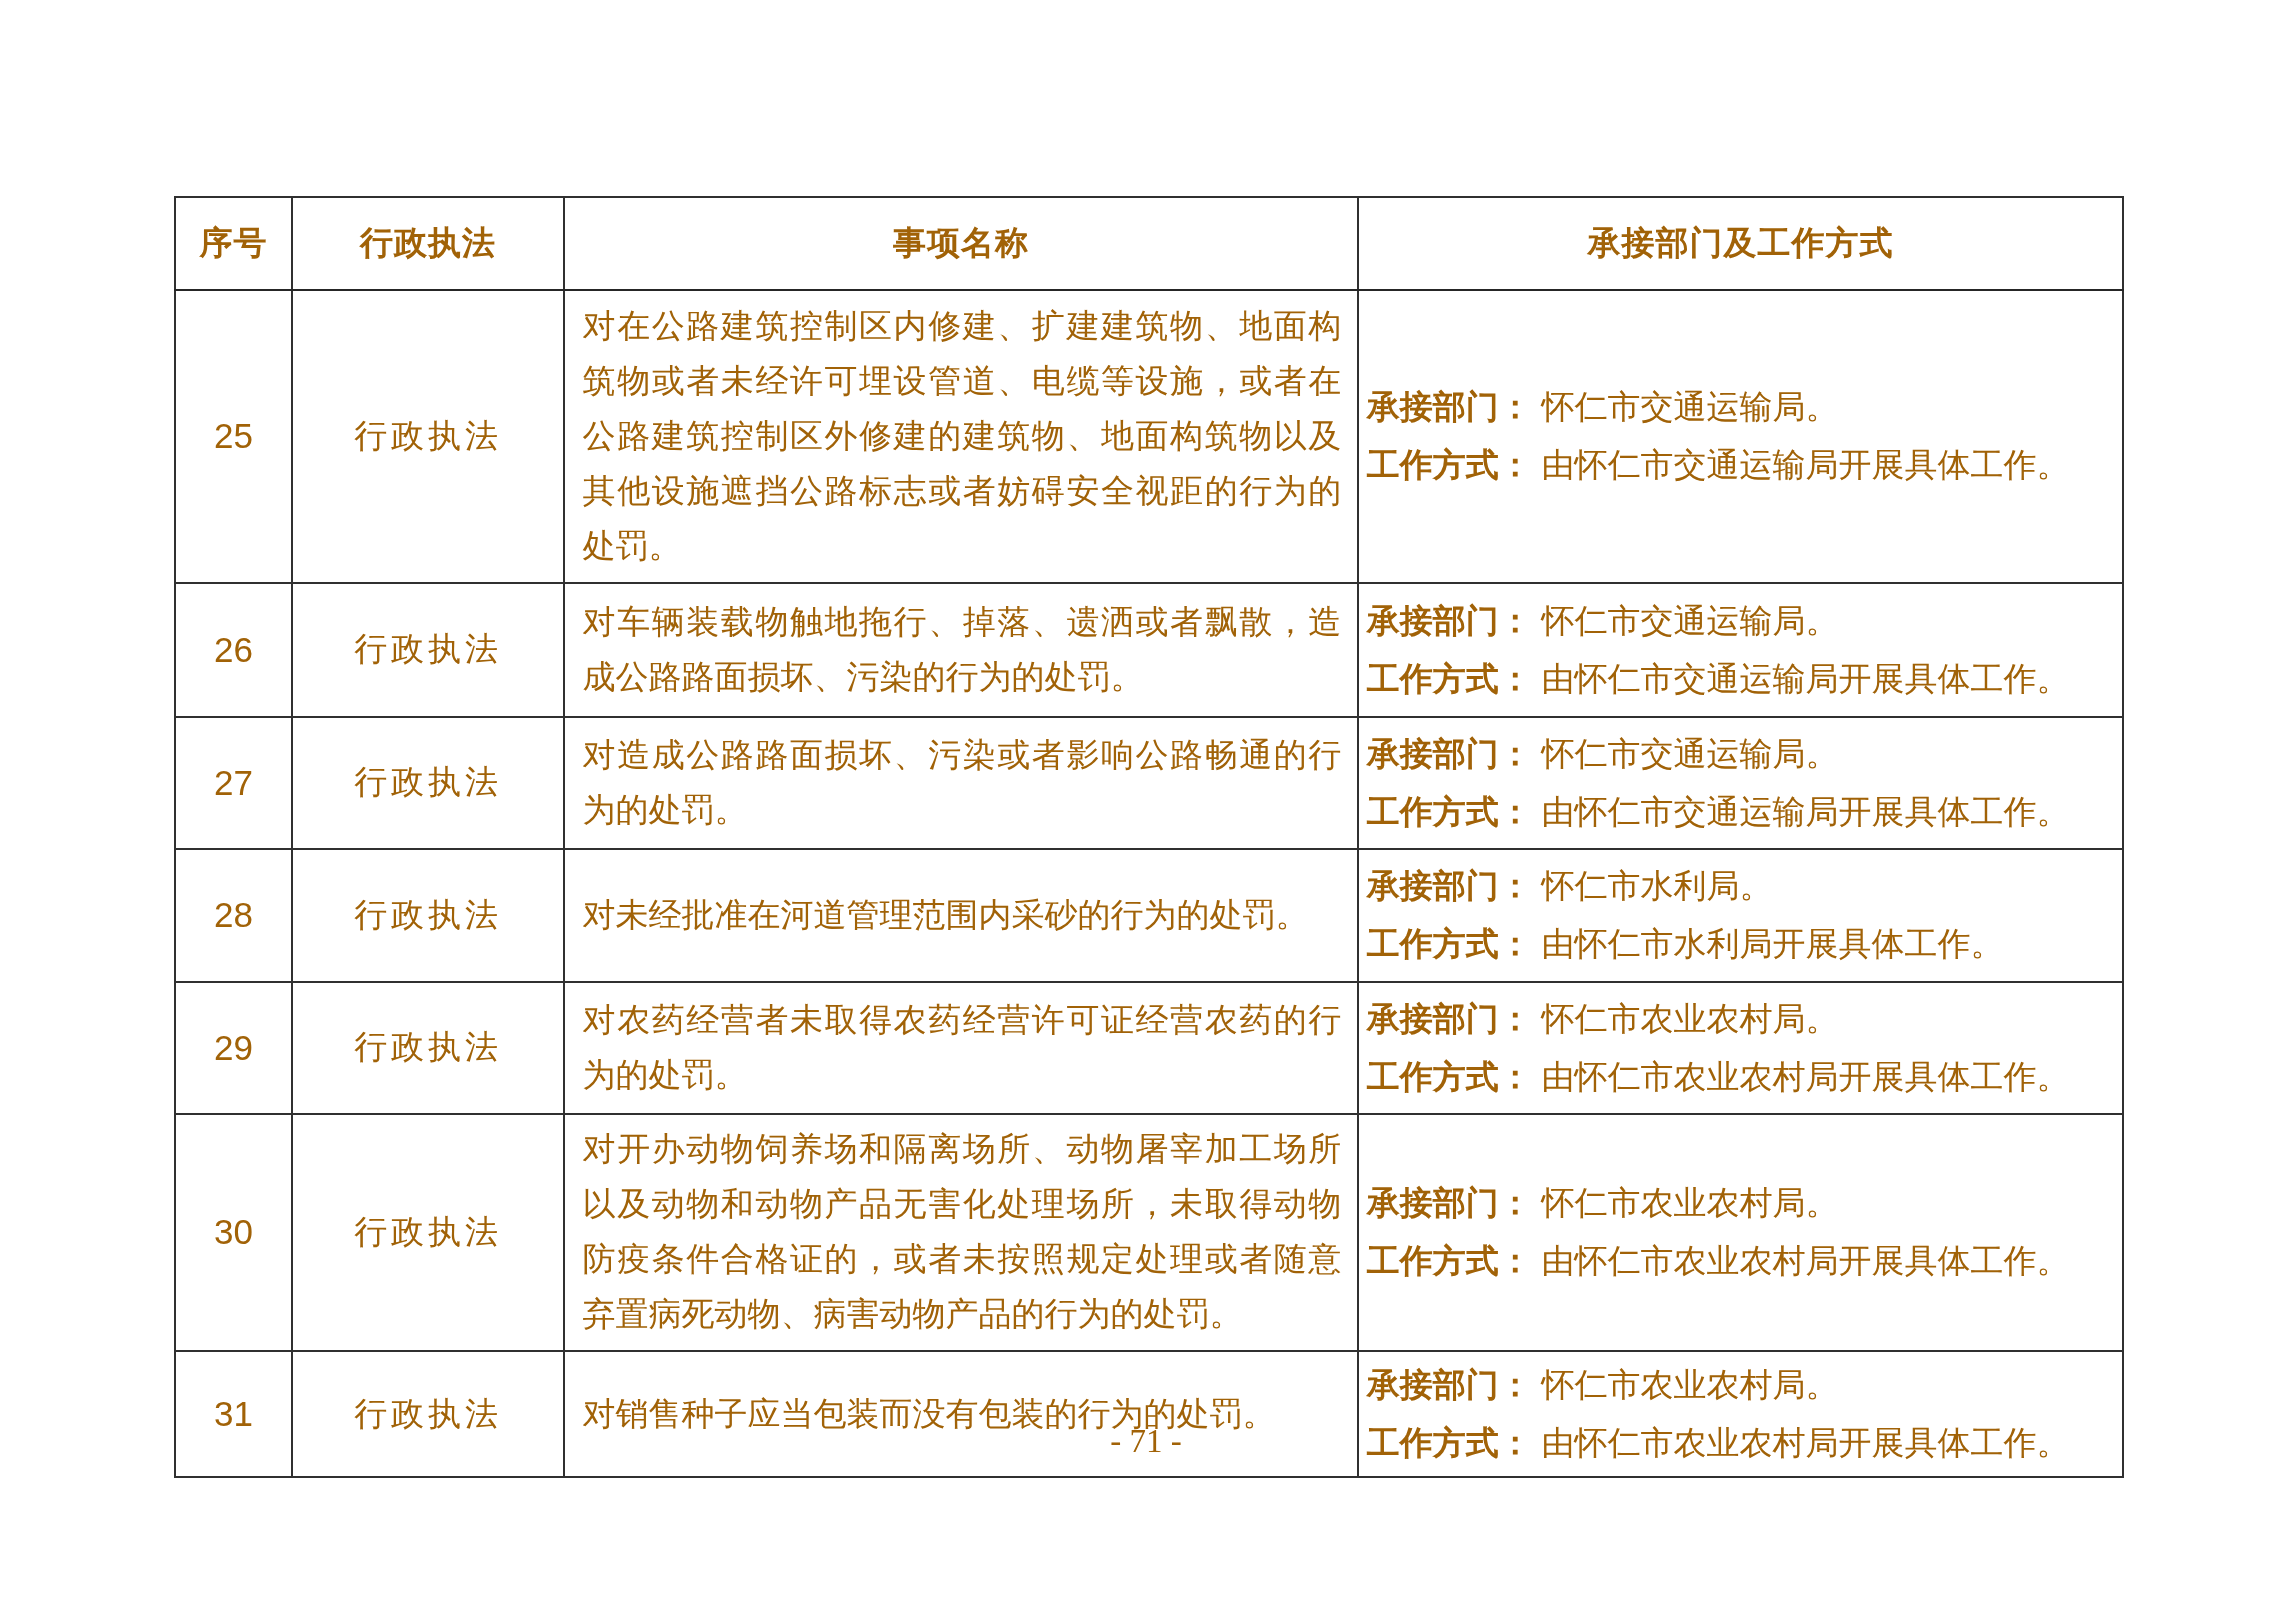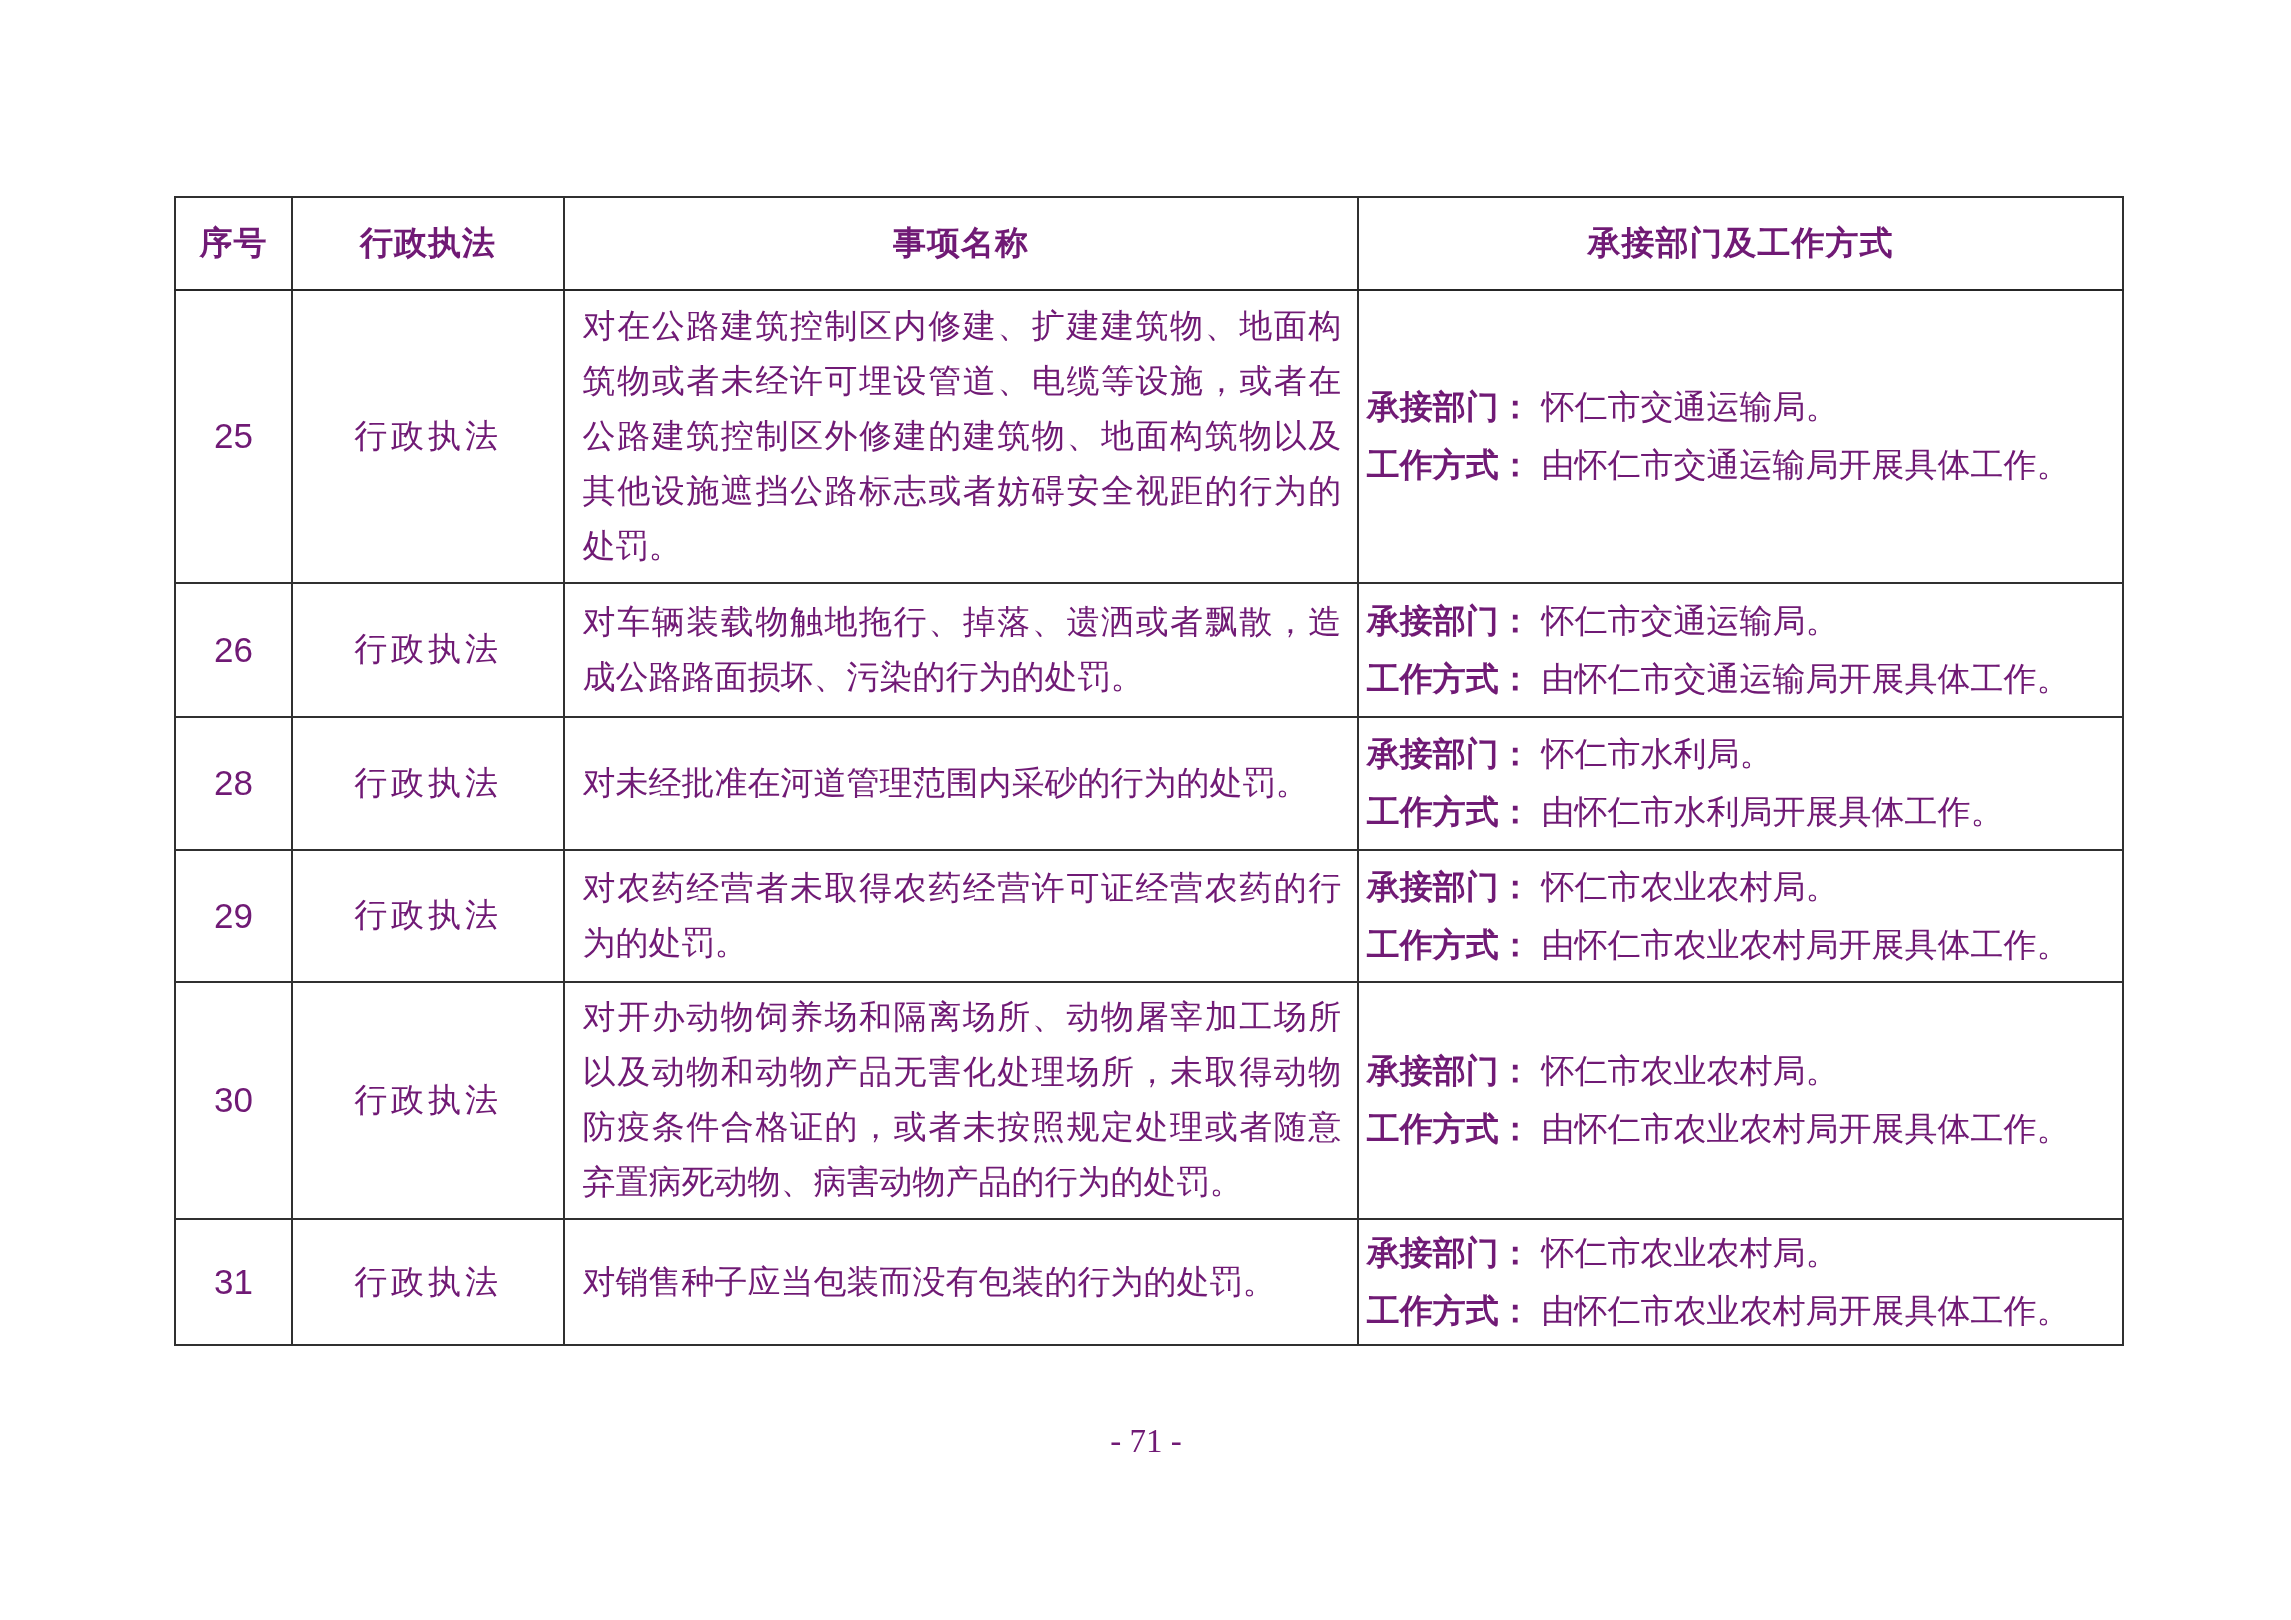--- a/index.html
+++ b/index.html
@@ -6,21 +6,21 @@
     margin: 0;
     padding: 0;
     background: #ffffff;
   }
   .sheet {
     position: relative;
     width: 2292px;
     height: 1620px;
     background: #ffffff;
     font-family: "Liberation Serif", "DejaVu Serif", serif;
-    color: #701a75;
+    color: #a16207;
   }
   table.doc-table {
     position: absolute;
     left: 174px;
     top: 196px;
     width: 1948px;
     border-collapse: collapse;
     table-layout: fixed;
     border: 2.9px solid #262626;
   }
@@ -109,20 +109,29 @@
       </tr>
       <tr style="height:134px;">
         <td class="cell-seq">26</td>
         <td class="cell-category">行政执法</td>
         <td class="cell-name">对车辆装载物触地拖行、掉落、遗洒或者飘散，造成公路路面损坏、污染的行为的处罚。</td>
         <td class="cell-dept">
           <div class="dept-line"><span class="lbl">承接部门：</span><span>怀仁市交通运输局。</span></div>
           <div class="dept-line"><span class="lbl">工作方式：</span><span>由怀仁市交通运输局开展具体工作。</span></div>
         </td>
       </tr>
+      <tr style="height:132px;">
+        <td class="cell-seq">27</td>
+        <td class="cell-category">行政执法</td>
+        <td class="cell-name">对造成公路路面损坏、污染或者影响公路畅通的行为的处罚。</td>
+        <td class="cell-dept">
+          <div class="dept-line"><span class="lbl">承接部门：</span><span>怀仁市交通运输局。</span></div>
+          <div class="dept-line"><span class="lbl">工作方式：</span><span>由怀仁市交通运输局开展具体工作。</span></div>
+        </td>
+      </tr>
       <tr style="height:133px;padding-left:36px;">
         <td class="cell-seq">28</td>
         <td class="cell-category">行政执法</td>
         <td class="cell-name">对未经批准在河道管理范围内采砂的行为的处罚。</td>
         <td class="cell-dept">
           <div class="dept-line"><span class="lbl">承接部门：</span><span>怀仁市水利局。</span></div>
           <div class="dept-line"><span class="lbl">工作方式：</span><span>由怀仁市水利局开展具体工作。</span></div>
         </td>
       </tr>
       <tr style="height:132px;">

